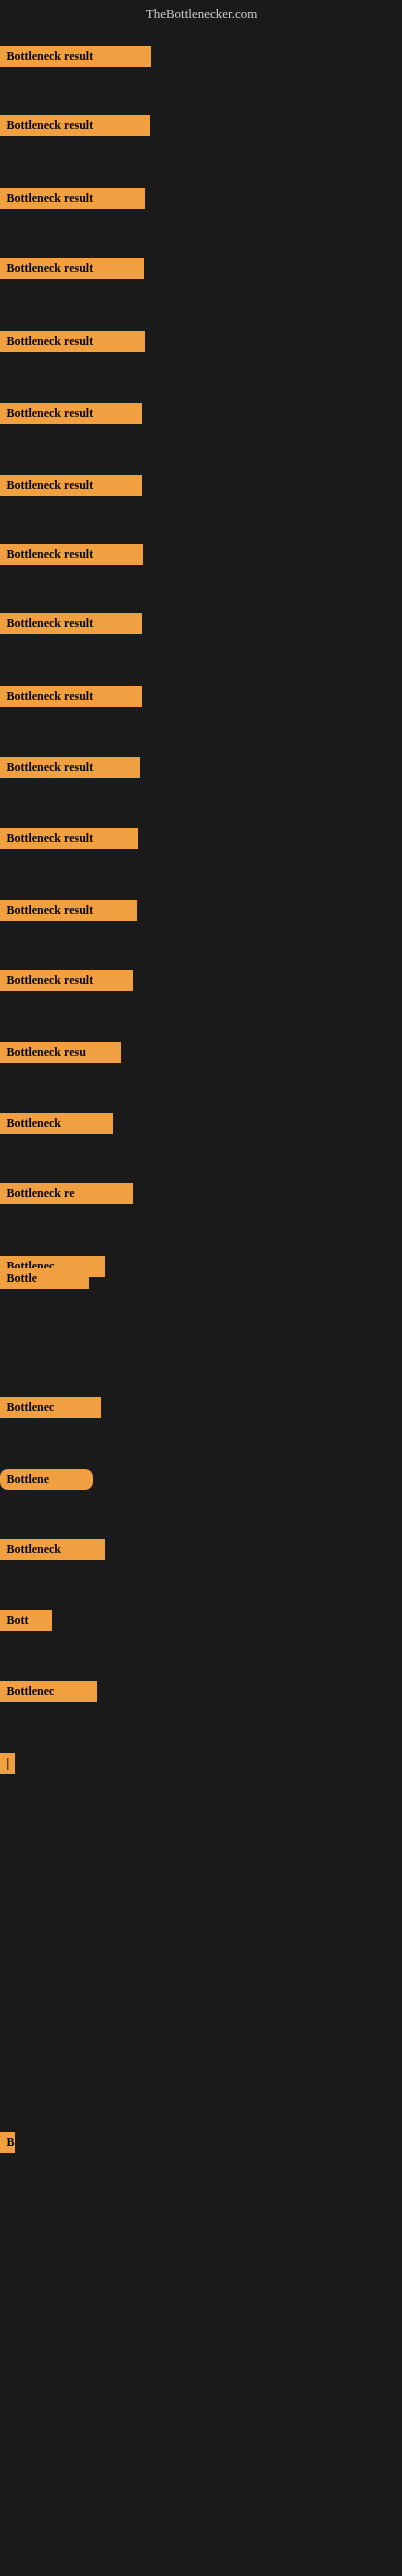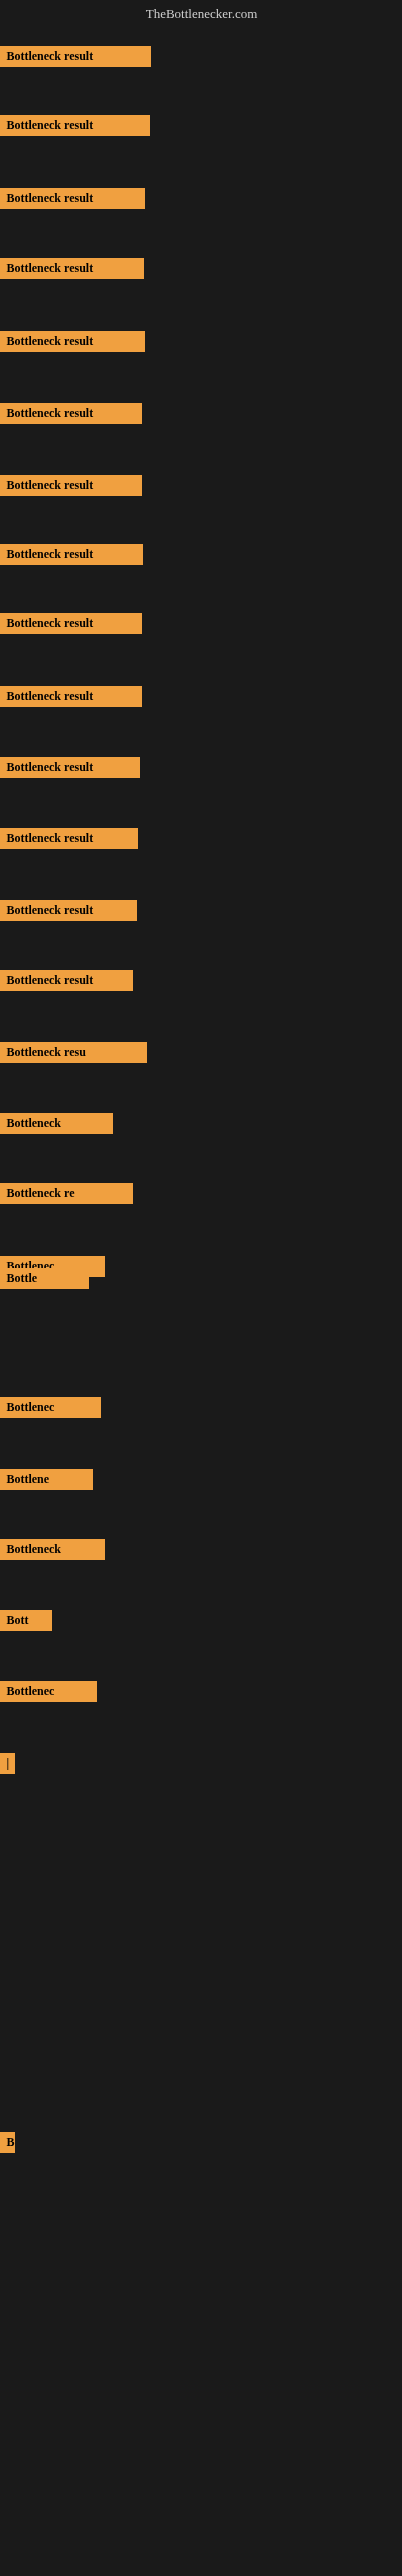--- a/index.html
+++ b/index.html
@@ -47,26 +47,26 @@
     <div class="bottleneck-item" style="top: 331px; width: 145px;">Bottleneck result</div>
     <div class="bottleneck-item" style="top: 403px; width: 142px;">Bottleneck result</div>
     <div class="bottleneck-item" style="top: 475px; width: 142px;">Bottleneck result</div>
     <div class="bottleneck-item" style="top: 544px; width: 143px;">Bottleneck result</div>
     <div class="bottleneck-item" style="top: 613px; width: 142px;">Bottleneck result</div>
     <div class="bottleneck-item" style="top: 686px; width: 142px;">Bottleneck result</div>
     <div class="bottleneck-item" style="top: 757px; width: 140px;">Bottleneck result</div>
     <div class="bottleneck-item" style="top: 828px; width: 138px;">Bottleneck result</div>
     <div class="bottleneck-item" style="top: 900px; width: 137px;">Bottleneck result</div>
     <div class="bottleneck-item" style="top: 970px; width: 133px;">Bottleneck result</div>
-    <div class="bottleneck-item" style="top: 1042px; width: 147px;">Bottleneck resu</div>
+    <div class="bottleneck-item" style="top: 1042px; width: 121px;">Bottleneck resu</div>
     <div class="bottleneck-item" style="top: 1113px; width: 113px;">Bottleneck</div>
     <div class="bottleneck-item" style="top: 1183px; width: 133px;">Bottleneck re</div>
     <div class="bottleneck-item" style="top: 1256px; width: 105px;">Bottlenec</div>
     <div class="bottleneck-item" style="top: 1268px; width: 89px;">Bottle</div>
     <div class="bottleneck-item" style="top: 1397px; width: 101px;">Bottlenec</div>
-    <div class="bottleneck-item" style="top: 1469px; width: 93px;">Bottlene</div>
+    <div class="bottleneck-item" style="top: 1469px; width: 93px; border-radius: 8px;">Bottlene</div>
     <div class="bottleneck-item" style="top: 1539px; width: 105px;">Bottleneck</div>
     <div class="bottleneck-item" style="top: 1610px; width: 52px;">Bott</div>
     <div class="bottleneck-item" style="top: 1681px; width: 97px;">Bottlenec</div>
     <div class="bottleneck-item" style="top: 1753px; width: 14.5px;">|</div>
     <div class="bottleneck-item" style="top: 2132px; width: 14.5px;">B</div>
   </div>
 
 
 </body></html>

